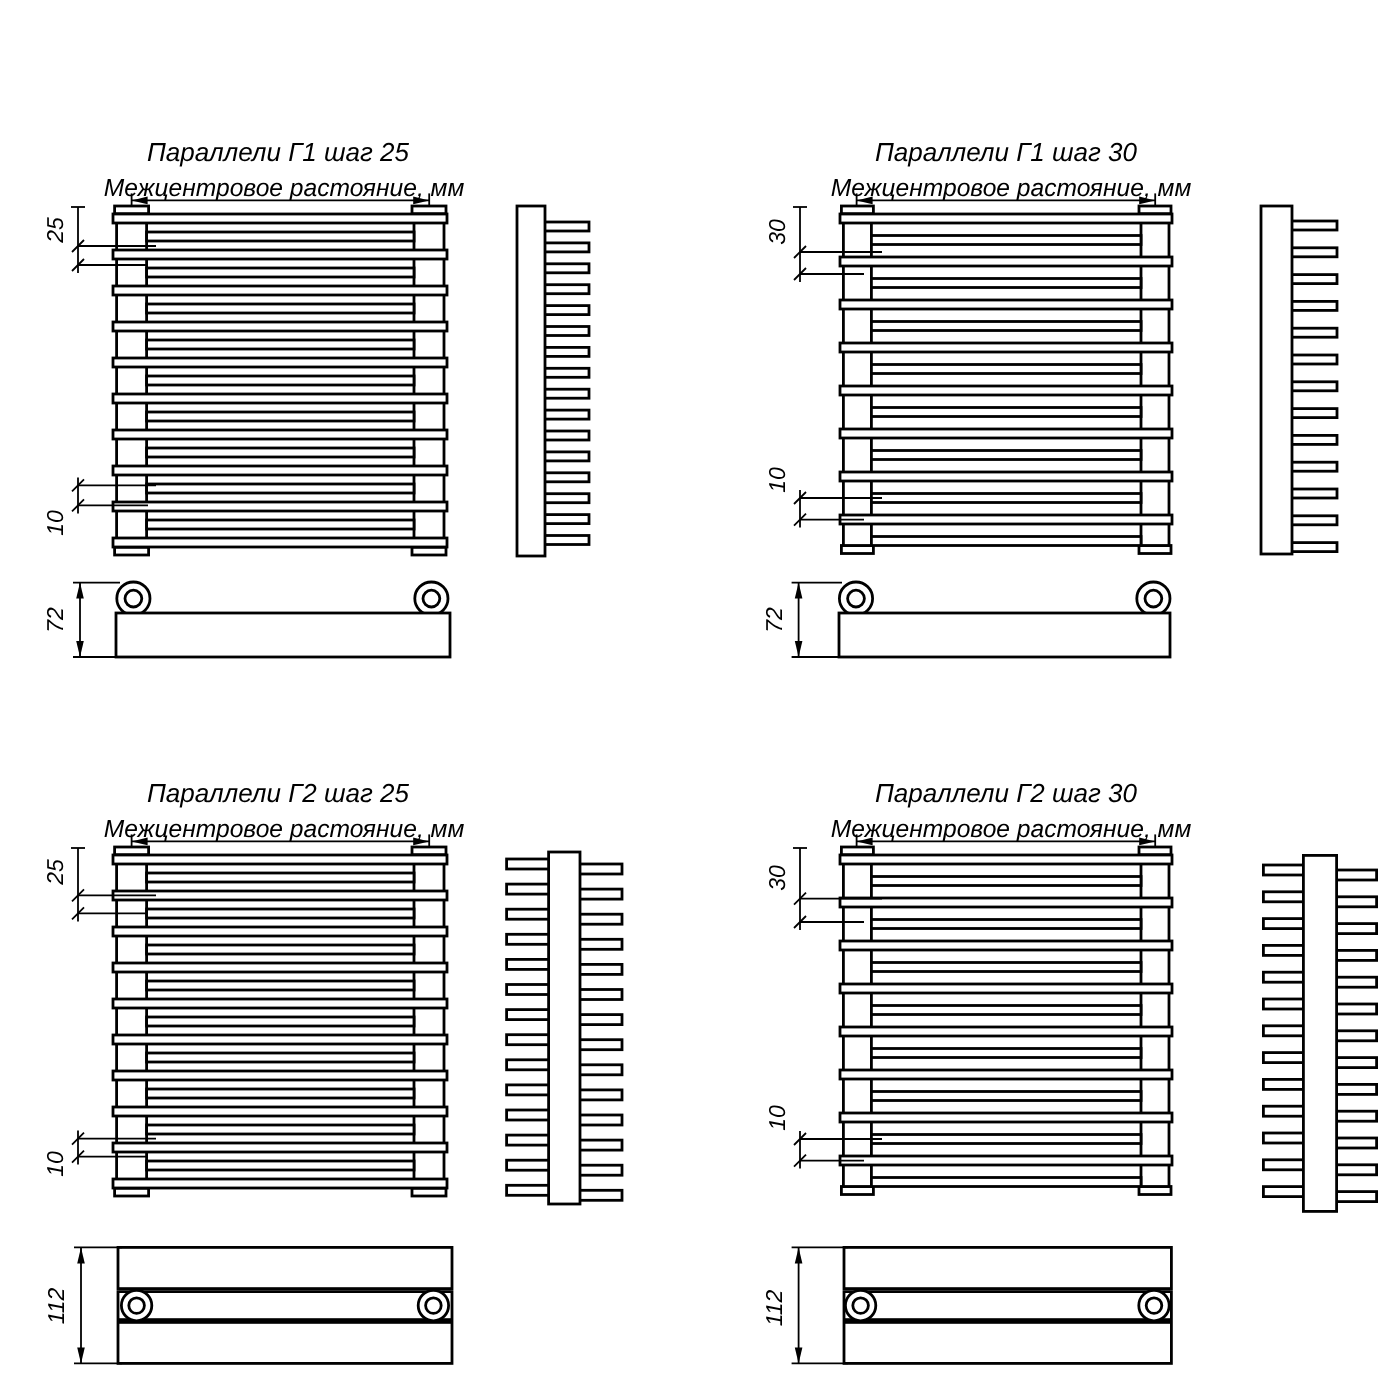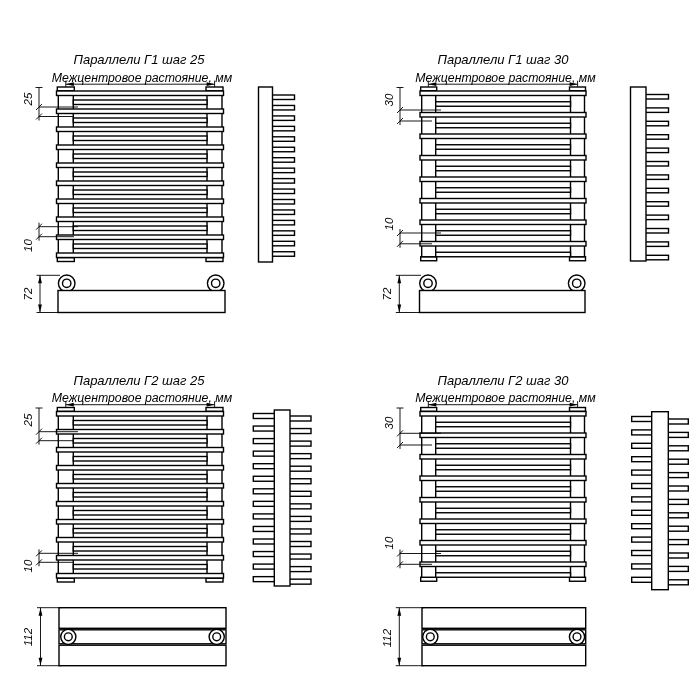--- a/index.html
+++ b/index.html
@@ -1,16 +1,16 @@
 <!DOCTYPE html>
 <html><head>
 <meta charset="utf-8">
 <style>
   html,body{margin:0;padding:0;background:#fff;}
-  #canvas{position:relative;width:700px;height:685px;background:#ffffff;overflow:hidden;}
+  #canvas{position:relative;width:700px;height:685px;background:#ffffff;overflow:hidden;margin-top:16px;}
   svg text{font-family:"Liberation Sans",sans-serif;font-style:italic;fill:#000;}
   svg .title-t{font-size:13px;}
   svg .sub-t{font-size:12.3px;}
   svg .dim-t{font-size:11.5px;}
 </style>
 </head>
 <body>
 
 <div id="canvas">
   <svg id="drawing" width="700" height="700" viewBox="0 0 700 700" xmlns="http://www.w3.org/2000/svg">

